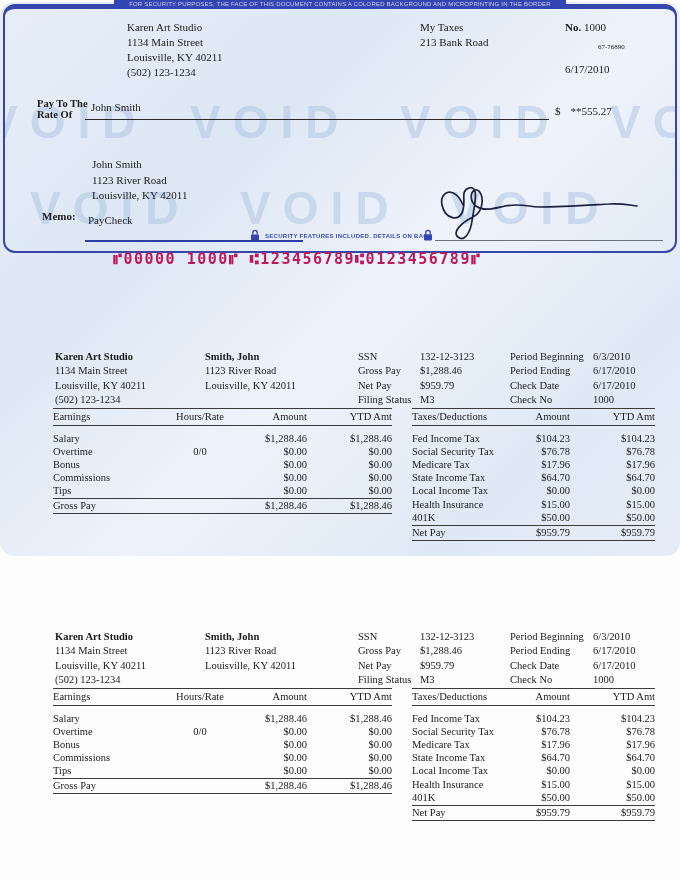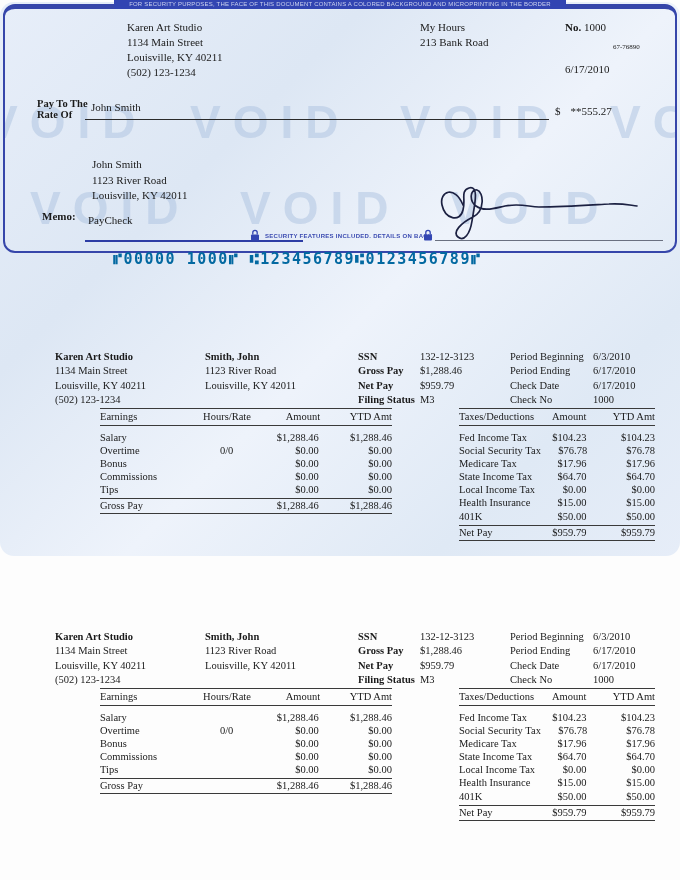--- a/index.html
+++ b/index.html
@@ -46,37 +46,37 @@
   .memoline{position:absolute;z-index:2;height:2px;background:#2d3da5;}
   .sigline{position:absolute;z-index:2;height:0;border-top:1.5px solid #6a7080;}
   .sec-note{
     position:absolute;z-index:2;font-family:"Liberation Sans",sans-serif;
     font-size:6px;font-weight:bold;color:#3a4ab0;letter-spacing:.3px;line-height:8px;
   }
   .lock{position:absolute;z-index:2;}
   .micr{
     position:absolute;left:113px;top:250px;z-index:2;
     font-family:"DejaVu Sans Mono","DejaVu Sans",monospace;
-    font-size:15px;font-weight:bold;letter-spacing:1.5px;color:#0369a1;
+    font-size:15px;font-weight:bold;letter-spacing:1.5px;color:#be185d;
     white-space:pre;
   }
   
   .stub-slot{position:absolute;left:0;width:680px;height:230px;z-index:3;}
   #slot1{top:346px;}
   #slot2{top:626px;}
   .stub{position:relative;width:680px;height:230px;font-size:10.5px;}
   .blk{position:absolute;top:4px;line-height:14.4px;white-space:nowrap;}
   .emp{left:55px;}
   .eml{left:205px;}
   .sum{left:358px;}
   .per{left:510px;}
-  .sum .k{display:inline-block;width:62px;font-weight:bold;}
+  .sum .k{display:inline-block;width:62px;}
   .per .k{display:inline-block;width:83px;}
   .tbl{position:absolute;top:62px;}
-  .trow{display:flex;align-items:flex-start;height:13.1px;margin-left:47px;}
+  .trow{display:flex;align-items:center;height:13.1px;}
   .thead .trow{height:auto;padding:2px 0 3px;border-top:1.3px solid #3a3a3a;border-bottom:1.3px solid #3a3a3a;}
   .tbody{margin-top:6px;}
   .ttotal .trow{height:auto;padding:1px 0 2px;border-top:1.3px solid #3a3a3a;border-bottom:1.3px solid #3a3a3a;margin-top:1px;}
   .tcell{white-space:nowrap;overflow:visible;}
   .tbl-earn{left:53px;width:339px;}
   .tbl-earn .c0{width:122px;text-align:left;}
   .tbl-earn .c1{width:50px;text-align:center;}
   .tbl-earn .c2{width:82px;text-align:right;}
   .tbl-earn .c3{width:85px;text-align:right;}
   .tbl-ded{left:412px;width:243px;}
@@ -104,29 +104,29 @@
   <div class="wm" style="left:445px;top:172px">VOID</div>
 
   <div class="ck" style="left:122px;top:11px">
     <div>Karen Art Studio</div>
     <div>1134 Main Street</div>
     <div>Louisville, KY 40211</div>
     <div>(502) 123-1234</div>
   </div>
 
   <div class="ck" style="left:415px;top:11px">
-    <div>My Hours</div>
+    <div>My Taxes</div>
     <div>213 Bank Road</div>
   </div>
 
   <div class="ck" style="left:560px;top:11px">
     <span class="b">No.</span>
     <span>1000</span>
   </div>
-  <div class="ck small" style="left:608px;top:34px">67-76890</div>
+  <div class="ck small" style="left:593px;top:34px">67-76890</div>
   <div class="ck" style="left:560px;top:53px">6/17/2010</div>
 
   <div class="ck payto" style="left:32px;top:89px">
     <div>Pay To The</div>
     <div>Rate Of</div>
   </div>
   <div class="payee-line" style="left:80px;top:92px;width:458px">John Smith</div>
   <div class="ck amt" style="left:550px;top:95px">
     <span class="cur">$</span><span>**555.27</span>
   </div>

